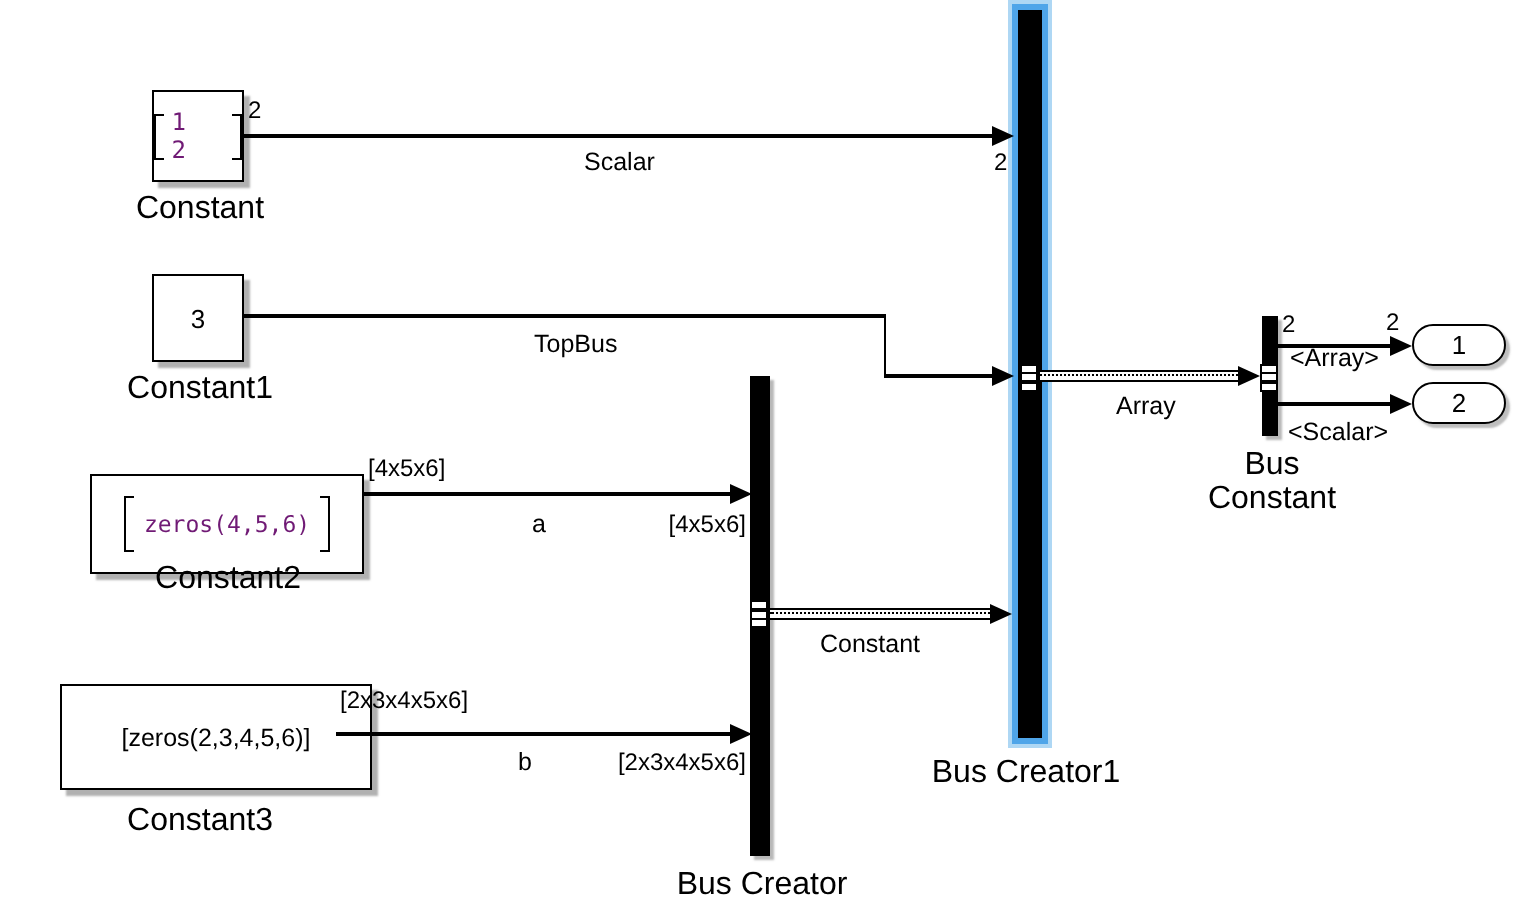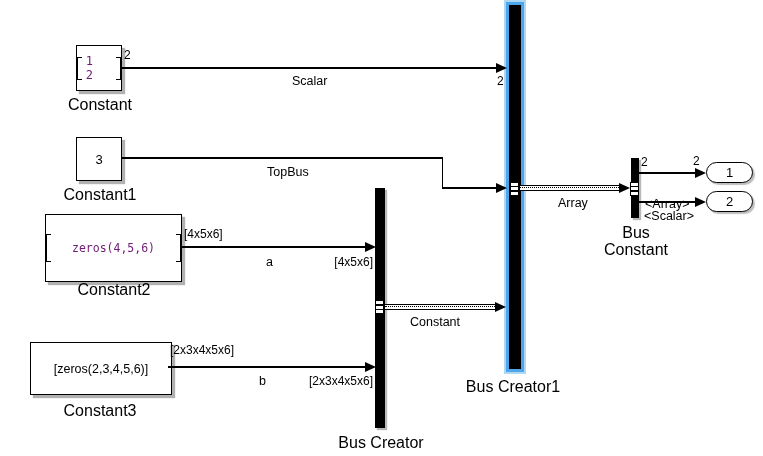--- a/index.html
+++ b/index.html
@@ -64,28 +64,28 @@
     <span class="mono" style="font-size:12px; letter-spacing:3px; padding:0 2px 0 4px;">1 2</span>
     <span class="brkt brkt-r" style="height:23px;"></span>
   </div>
   <div class="cname" style="left:100px; top:96px;">Constant</div>
 
   <div class="block" style="left:76px; top:137px; width:46px; height:44px; font-size:13px;">
     <span>3</span>
   </div>
   <div class="cname" style="left:100px; top:186px;">Constant1</div>
 
-  <div class="block" style="left:45px; top:214px; width:137px; height:68px;justify-content:space-between;">
+  <div class="block" style="left:45px; top:237px; width:137px; height:50px;">
     <span class="brkt brkt-l" style="height:28px;"></span>
     <span class="mono" style="font-size:11.5px; padding:0 5px;">zeros(4,5,6)</span>
     <span class="brkt brkt-r" style="height:28px;"></span>
   </div>
   <div class="cname" style="left:114px; top:281px;text-align:right;">Constant2</div>
 
-  <div class="block" style="left:30px; top:342px; width:142px; height:53px; font-size:12.5px;">
+  <div class="block" style="left:30px; top:342px; width:156px; height:53px; font-size:12.5px;">
     <span>[zeros(2,3,4,5,6)]</span>
   </div>
   <div class="cname" style="left:100px; top:402px;">Constant3</div>
 
   <div class="bar" style="left:375px; top:188px; width:10px; height:240px;"></div>
   <div class="cname" style="left:381px; top:434px;">Bus Creator</div>
 
   <div class="bar selected" style="left:509px; top:5px; width:12px; height:364px;"></div>
   <div class="cname" style="left:513px; top:378px;">Bus Creator1</div>
 
@@ -132,19 +132,19 @@
   <div class="connector" style="left:510px; top:181.5px;"></div>
   <div class="busline" style="left:520px; top:185.1px; width:99px;"></div>
   <div class="arrow" style="left:619px; top:183px;"></div>
   <div class="connector" style="left:630px; top:181.5px;"></div>
   <div class="lbl" style="left:558px; top:196px;">Array</div>
 
   <div class="hline" style="left:639px; top:172.4px; width:57px;"></div>
   <div class="arrow" style="left:695px; top:168px;"></div>
   <div class="dim" style="left:641px; top:155px;">2</div>
   <div class="dim" style="left:693px; top:154px;">2</div>
-  <div class="lbl" style="left:645px; top:197px;">&lt;Array&gt;</div>
+  <div class="lbl" style="left:645px; top:172px;">&lt;Array&gt;</div>
 
   <div class="hline" style="left:639px; top:201.4px; width:57px;"></div>
   <div class="arrow" style="left:695px; top:197px;"></div>
   <div class="lbl" style="left:644px; top:209px;">&lt;Scalar&gt;</div>
 
 </div>
 
 </body></html>

